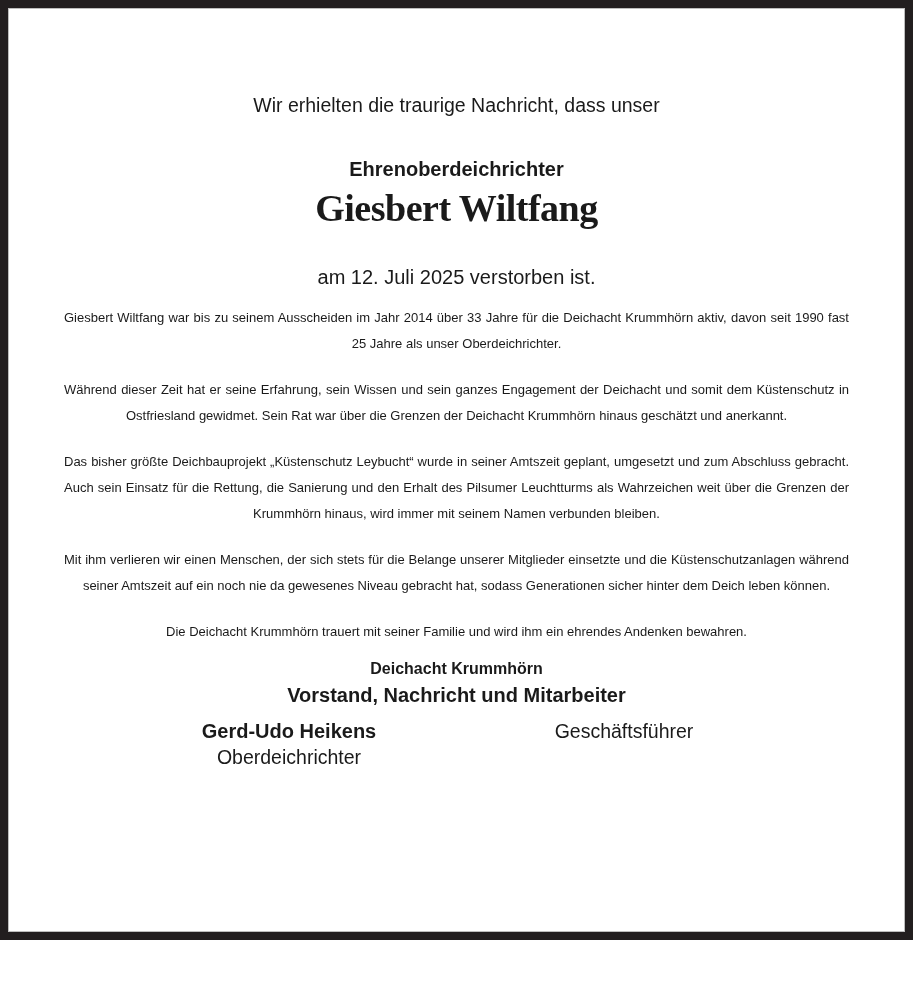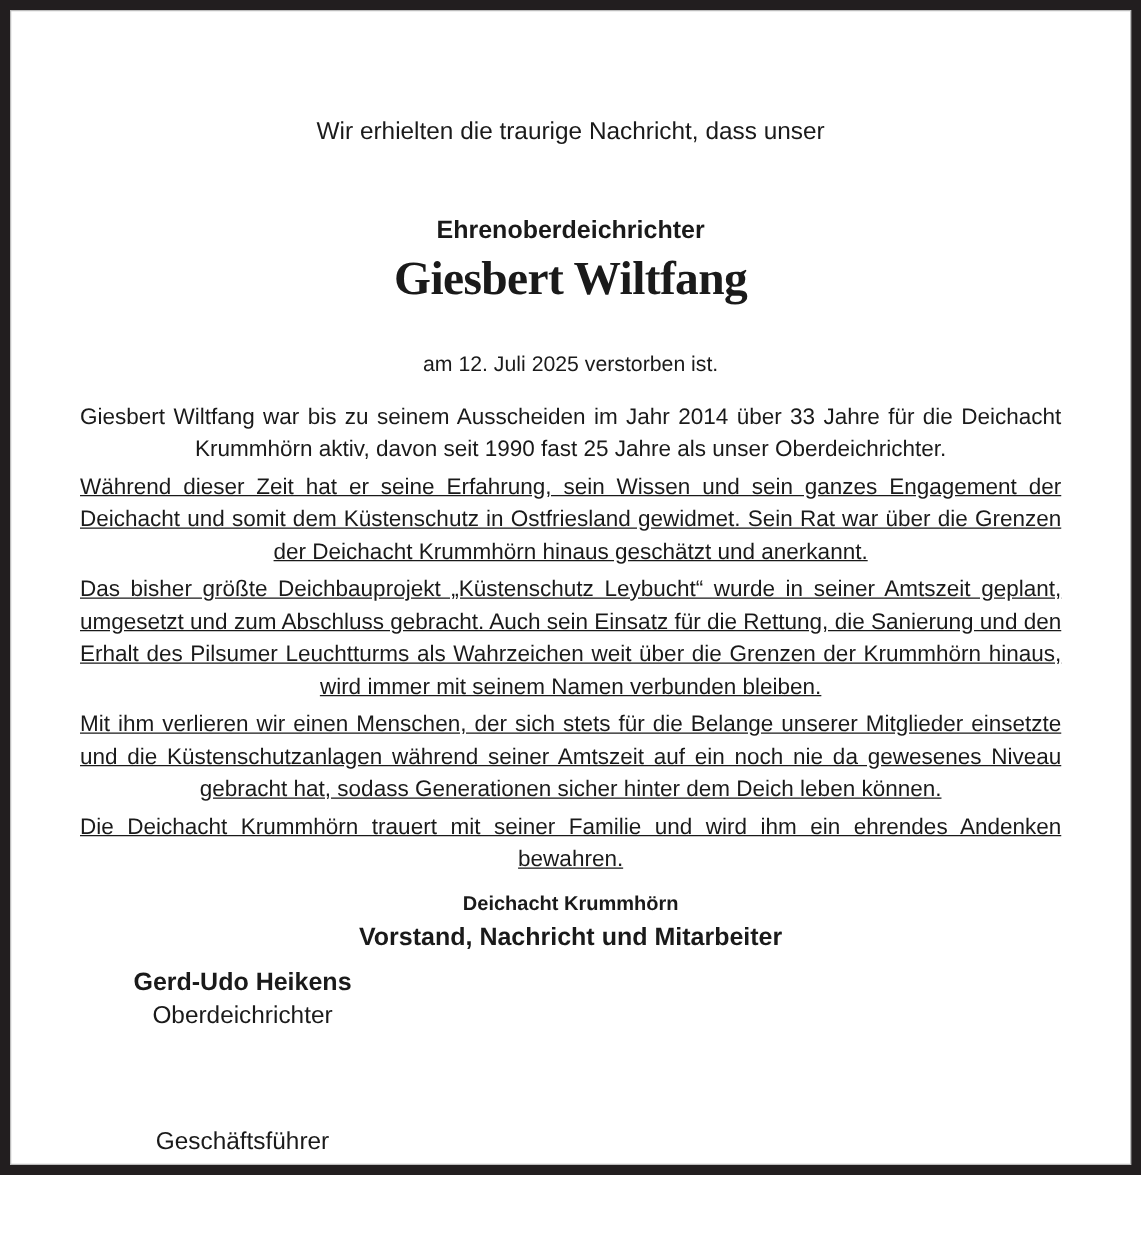--- a/index.html
+++ b/index.html
@@ -24,71 +24,69 @@
   p, h1 { margin: 0; padding: 0; }
   .center { text-align: center; }
   .bold { font-weight: bold; }
 
   .intro {
     margin-top: 84px;
     font-size: 19.5px;
     line-height: 26px;
   }
   .honorific {
-    margin-top: 53px;
+    margin-top: 38px;
     font-size: 20px;
     line-height: 26px;
   }
   .name {
     margin-top: 4px;
     font-size: 38px;
     line-height: 44px;
     font-weight: bold;
     letter-spacing: -0.5px;
     text-align: center;
     font-family: Liberation Serif, serif;
   }
   .place {
     margin-top: 2px;
     font-size: 20px;
     line-height: 26px;
   }
   .death {
     margin-top: 34px;
-    font-size: 17px;
+    font-size: 20px;
     line-height: 26px;
   }
   .paragraphs {
     margin-top: 15px;
   }
   .paragraphs p {
-    font-size: 18px;
+    font-size: 13px;
     line-height: 26px;
     text-align: justify;
     text-align-last: center;
   }
   .paragraphs p + p {
-    margin-top: 4px;
-    text-decoration: underline;
+    margin-top: 20px;
   }
   .org {
     margin-top: 11px;
     font-size: 16px;
     line-height: 26px;
   }
   .org-sub {
     font-size: 20px;
     line-height: 26px;
   }
   .signatures {
     margin-top: 10px;
     display: flex;
     justify-content: center;
     gap: 75px;
-    flex-direction: column;
   }
   .sig {
     width: 260px;
     text-align: center;
   }
   .sig-name {
     font-weight: bold;
     font-size: 20px;
     line-height: 26px;
   }

